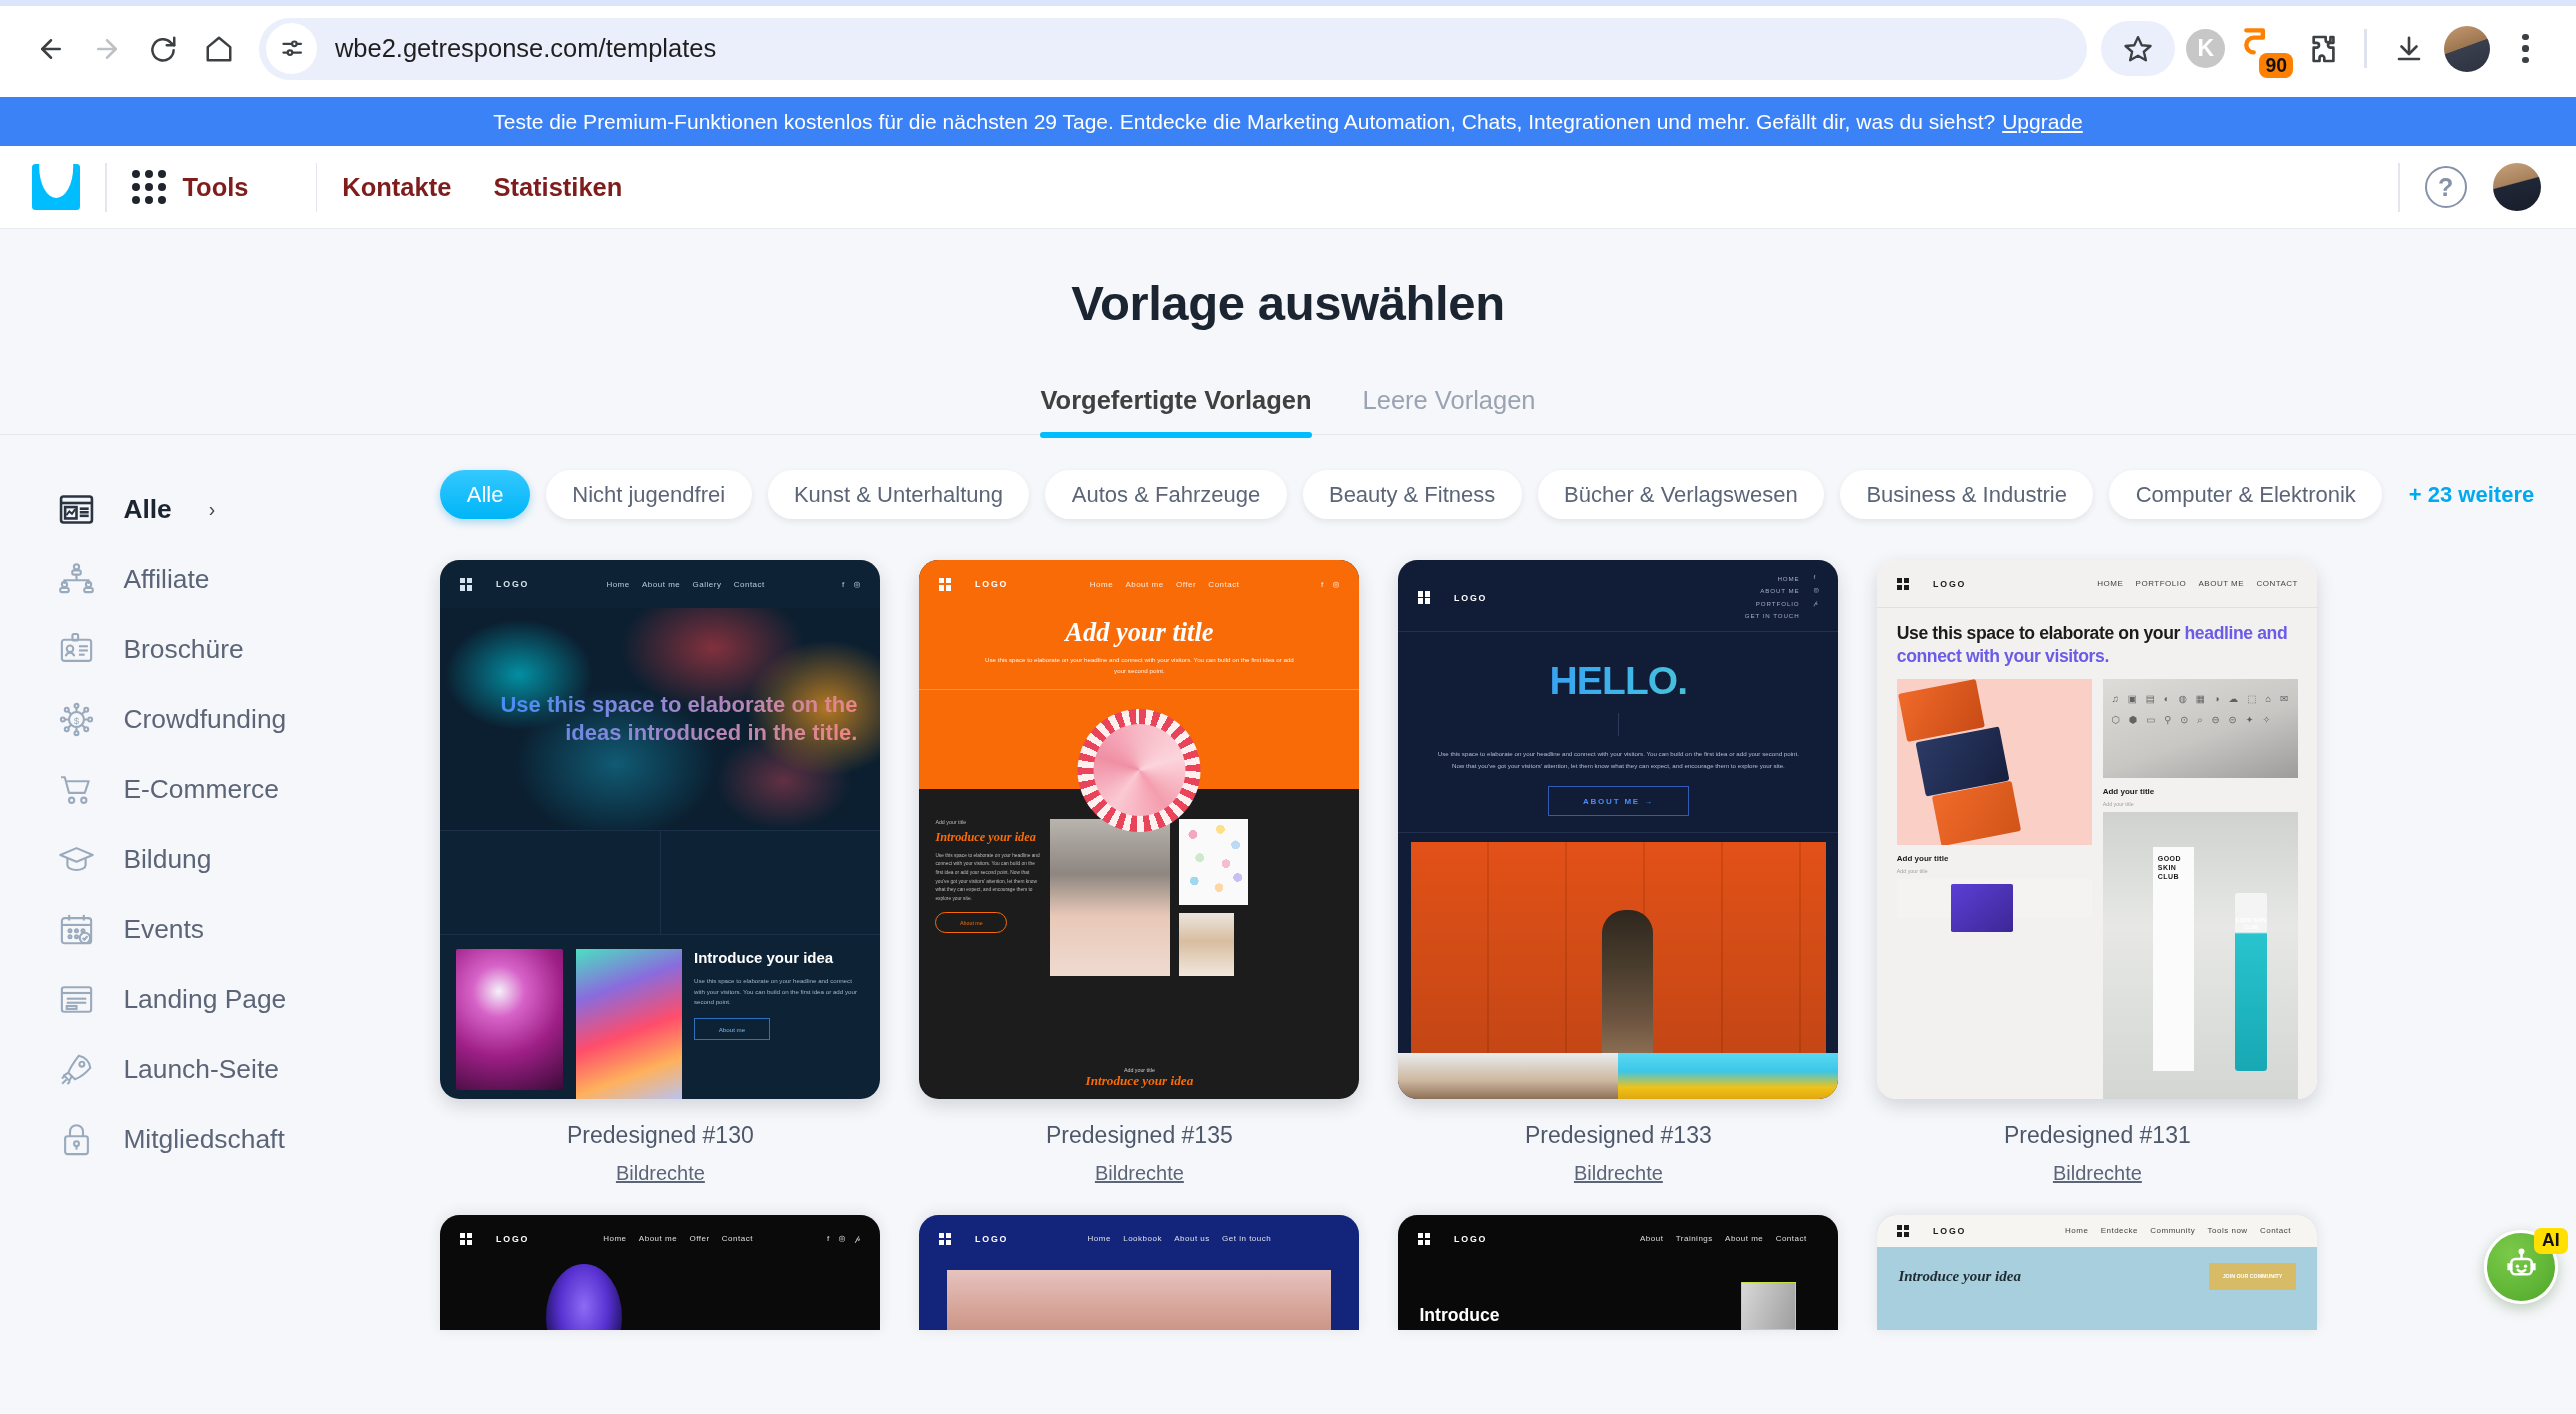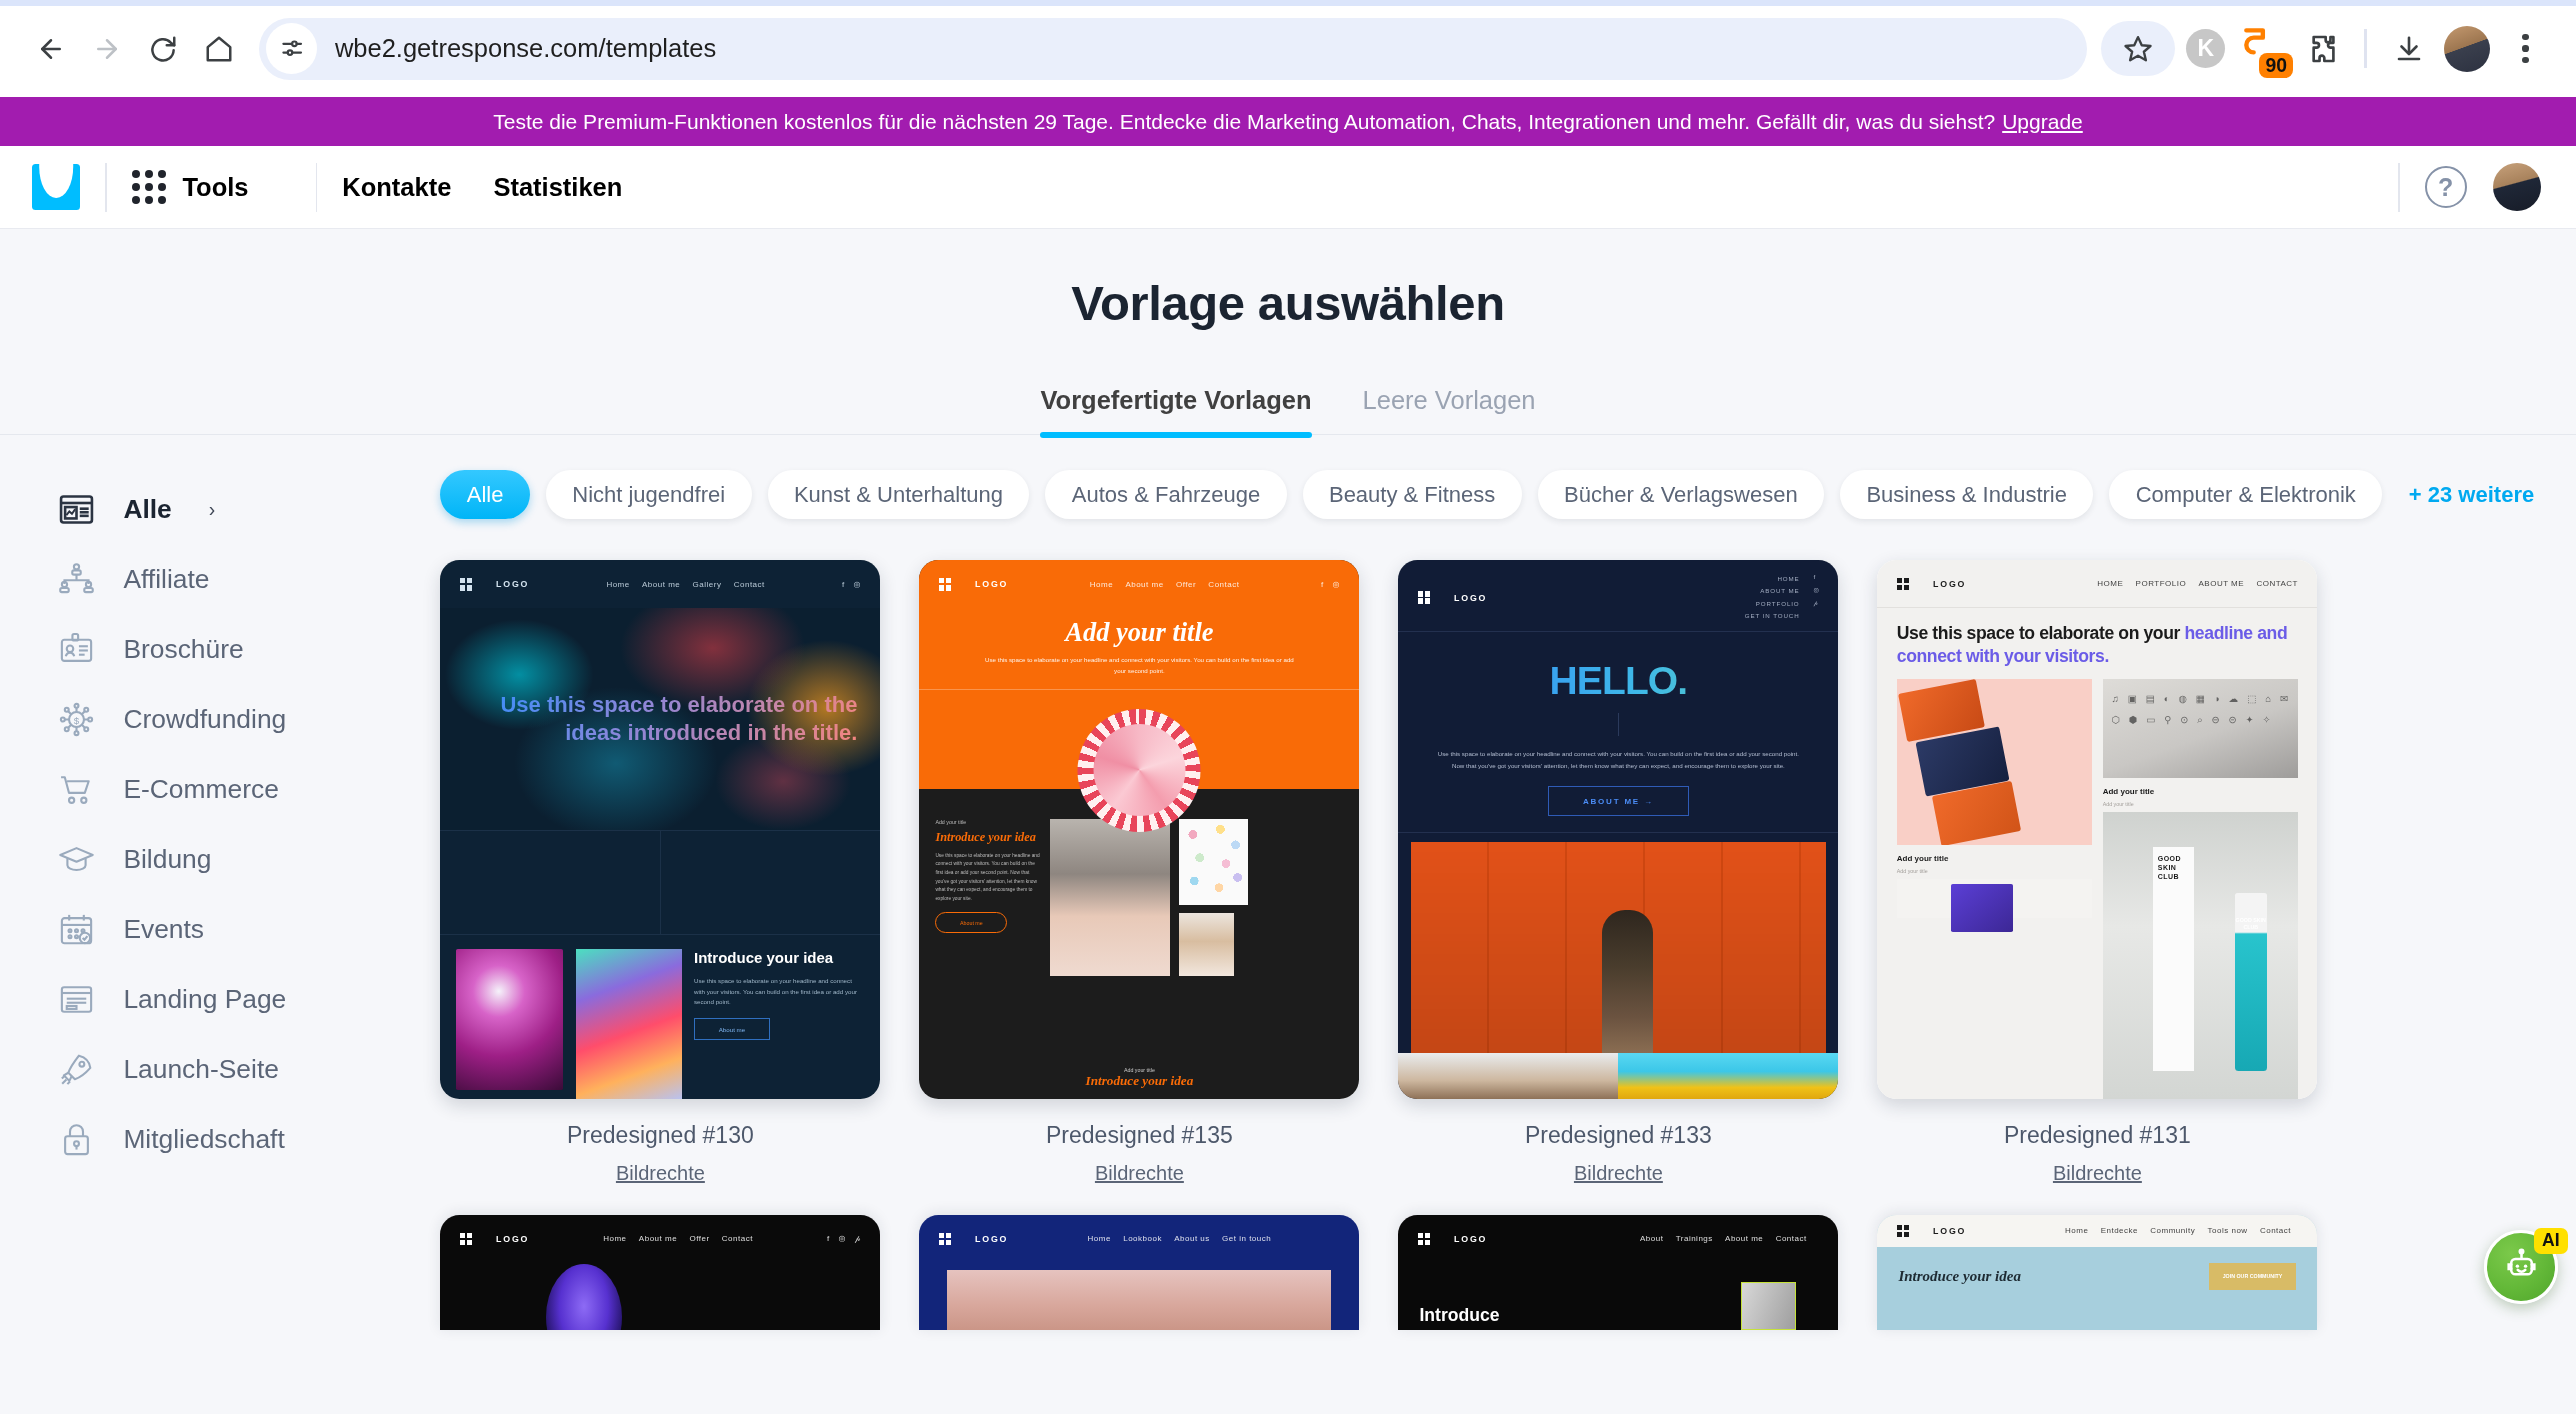--- a/index.html
+++ b/index.html
@@ -79,21 +79,21 @@
   .profile-pic {
     width: 46px; height: 46px; border-radius: 50%;
     background: linear-gradient(160deg,#c59a70 0%,#9d7650 45%,#3a3f4d 46%,#2c3140 100%);
   }
   .kebab { display:flex; flex-direction:column; gap:5.3px; align-items:center; }
   .kebab span { width:6.2px;height:6.2px;border-radius:50%;background:#3c4043; display:block; }
 
   
   .promo-banner {
     height: 49px;
-    background: #a21caf;
+    background: #3b82f6;
     display:flex; align-items:center; justify-content:center;
     color:#ffffff; font-size: 21px;
   }
   .promo-banner a { color:#ffffff; text-decoration: underline; margin-left: 7px; }
 
   
   .app-header {
     height: 83px;
     background: #ffffff;
     display:flex; align-items:center;
@@ -113,21 +113,21 @@
     position:absolute; left:50%; top:-26%;
     transform: translateX(-50%);
     width: 70%; height: 100%;
     background:#ffffff;
     border-radius: 0 0 50% 50% / 0 0 68% 68%;
   }
   .hdr-sep { width:1.8px; height:49px; background:#e3e6ee; margin: 0 25px; }
   .grid-dots { display:grid; grid-template-columns: repeat(3, 8px); gap: 5.3px; margin-right: 16px; }
   .grid-dots i { width:8px;height:8px;background:#20242c;border-radius:50%; display:block; }
   .hdr-link {
-    font-size: 25.5px; font-weight: 700; color:#000000;
+    font-size: 25.5px; font-weight: 700; color:#7f1d1d;
     margin-right: 42px; white-space: nowrap;
   }
   .hdr-spacer { flex: 1 1 auto; }
   .help-circle {
     width:42px;height:42px;border-radius:50%;
     border:2.6px solid #8592a8; color:#8592a8;
     display:flex;align-items:center;justify-content:center;
     font-size:25px; font-weight:700; margin-right: 26.4px;
   }
   .hdr-avatar {

